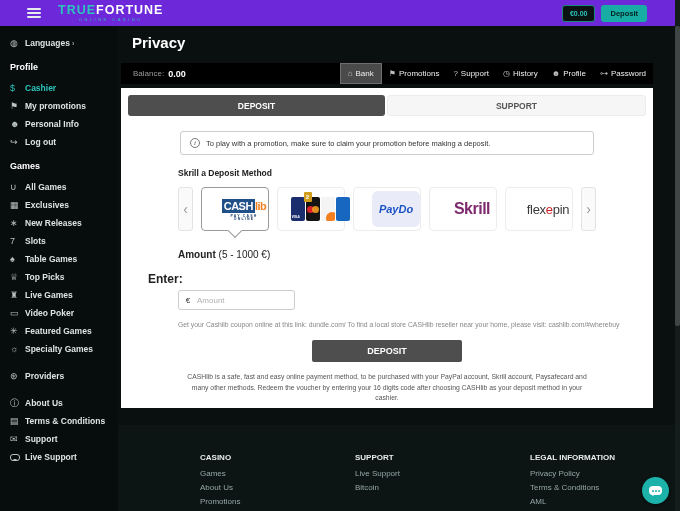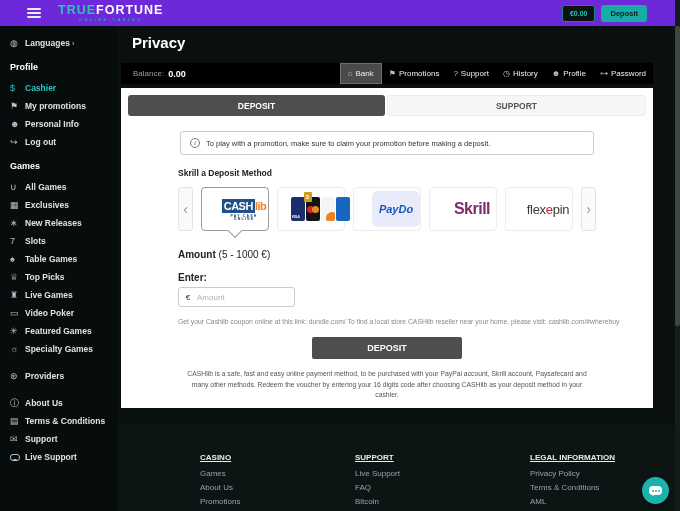--- a/index.html
+++ b/index.html
@@ -76,34 +76,34 @@
   .badge2 { position:absolute; top:-5px; left:13px; width:8px; height:10px; background:#cf9c1c; color:#fff; font-size:6px; font-weight:bold; display:flex; align-items:center; justify-content:center; border-radius:1px; }
 
   .paydo-inner { width:60px; height:36px; background:#e9ebf8; border-radius:6px; display:flex; align-items:center; justify-content:center; }
   .paydo-text { color:#1b53c4; font-size:11px; font-weight:bold; font-style:italic; }
   .skrill-text { font-weight:bold; font-size:16px; color:#7f2a6e; letter-spacing:-0.5px; }
   .flexepin-text { font-size:13px; color:#3a3a3a; letter-spacing:-0.3px; }
   .flex-e { color:#cc2229; }
 
   .amount-line { margin:15px 0 0 57px; font-size:10px; color:#222; }
   .amount-line b { font-weight:bold; }
-  .enter-label { margin:12px 0 4px 57px; font-size:10px; font-weight:bold; color:#222; }
+  .enter-label { margin:12px 0 4px 27px; font-size:12px; font-weight:bold; color:#222; }
   .amount-input { margin-left:57px; width:117px; height:20px; border:1px solid #ccc; border-radius:3px; display:flex; align-items:center; background:#fff; }
   .cur { width:18px; text-align:center; font-size:8px; color:#333; flex:none; }
   .amount-input input { border:none; outline:none; flex:1; min-width:0; font-size:8px; color:#333; font-family:"Liberation Sans",sans-serif; background:transparent; }
   .amount-input input::placeholder { color:#b0b0b0; }
 
   .coupon-note { margin:11px 0 0 57px; font-size:6.8px; color:#888; }
   .deposit-btn { margin:12px auto 0; width:150px; height:22px; background:#4e4e4e; color:#fff; font-weight:bold; font-size:9px; display:flex; align-items:center; justify-content:center; border-radius:2px; cursor:pointer; }
   .method-desc { margin:10px auto 0; width:414px; font-size:6.8px; color:#555; text-align:center; line-height:1.55; }
 
   
   .footer-band { position:absolute; top:425px; left:0; width:680px; bottom:0; background:#0c1414; z-index:2; display:flex; padding-left:200px; }
   .f-col1 { width:155px; } .f-col2 { width:175px; } .f-col3 { width:auto; }
-  .f-title { font-size:8px; font-weight:bold; color:#e8eded; margin-top:28px; margin-bottom:7px;text-decoration:underline; }
+  .f-title { font-size:8px; font-weight:bold; color:#e8eded; margin-top:28px; margin-bottom:7px; }
   .f-link { font-size:8px; color:#97a6a6; margin-bottom:3px; line-height:1.35; cursor:pointer; }
 
   .chat-fab { position:absolute; left:642px; top:477px; width:27px; height:27px; border-radius:50%; background:#1cb2a9; display:flex; align-items:center; justify-content:center; z-index:6; cursor:pointer; box-shadow:0 1px 3px rgba(0,0,0,.5); }
   .chat-fab-bubble { width:13px; height:9px; background:#fff; border-radius:4px; position:relative; display:flex; align-items:center; justify-content:center; gap:1px; }
   .chat-fab-bubble i { width:2px; height:2px; background:#1cb2a9; border-radius:50%; }
   .chat-fab-bubble::after { content:""; position:absolute; left:2px; bottom:-3px; border:2px solid transparent; border-top-color:#fff; }
 
   
   .scrollbar { position:absolute; right:0; top:0; width:5px; height:511px; background:#151c1c; z-index:10; }
   .scroll-thumb { position:absolute; right:0; top:26px; width:5px; height:300px; background:#3d4545; border-radius:2px; cursor:pointer; }
@@ -316,21 +316,20 @@
 <div class="footer-band">
   <div class="f-col1">
     <div class="f-title">CASINO</div>
     <div class="f-link">Games</div>
     <div class="f-link">About Us</div>
     <div class="f-link">Promotions</div>
   </div>
   <div class="f-col2">
     <div class="f-title">SUPPORT</div>
     <div class="f-link">Live Support</div>
-    <div class="f-link">FAQ</div>
     <div class="f-link">Bitcoin</div>
   </div>
   <div class="f-col3">
     <div class="f-title">LEGAL INFORMATION</div>
     <div class="f-link">Privacy Policy</div>
     <div class="f-link">Terms &amp; Conditions</div>
     <div class="f-link">AML</div>
     <div class="f-link">Banking</div>
 
   </div>

